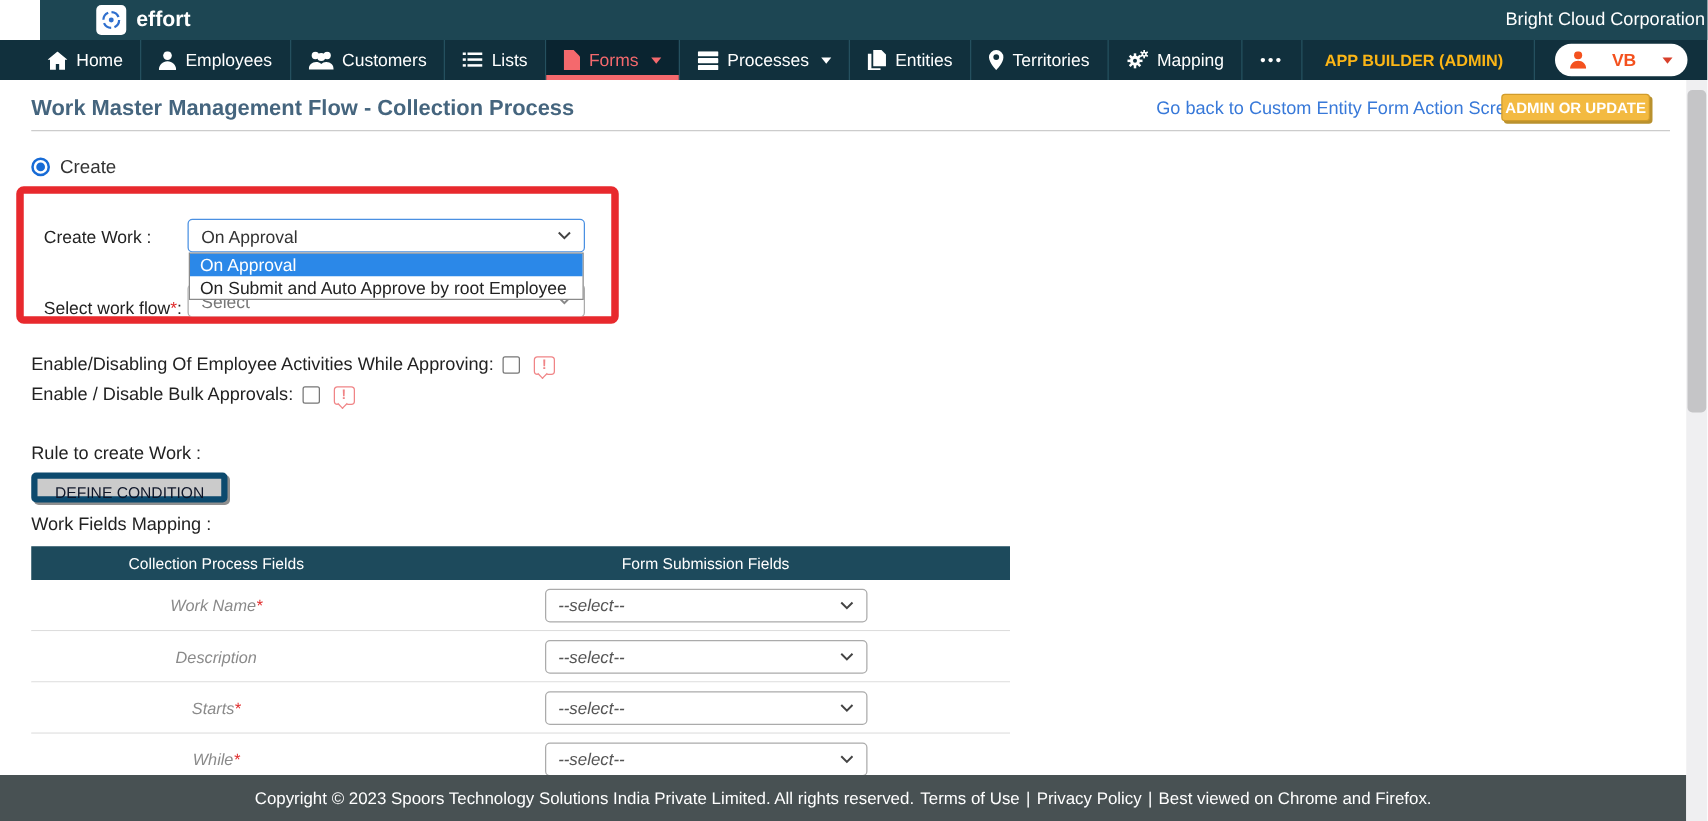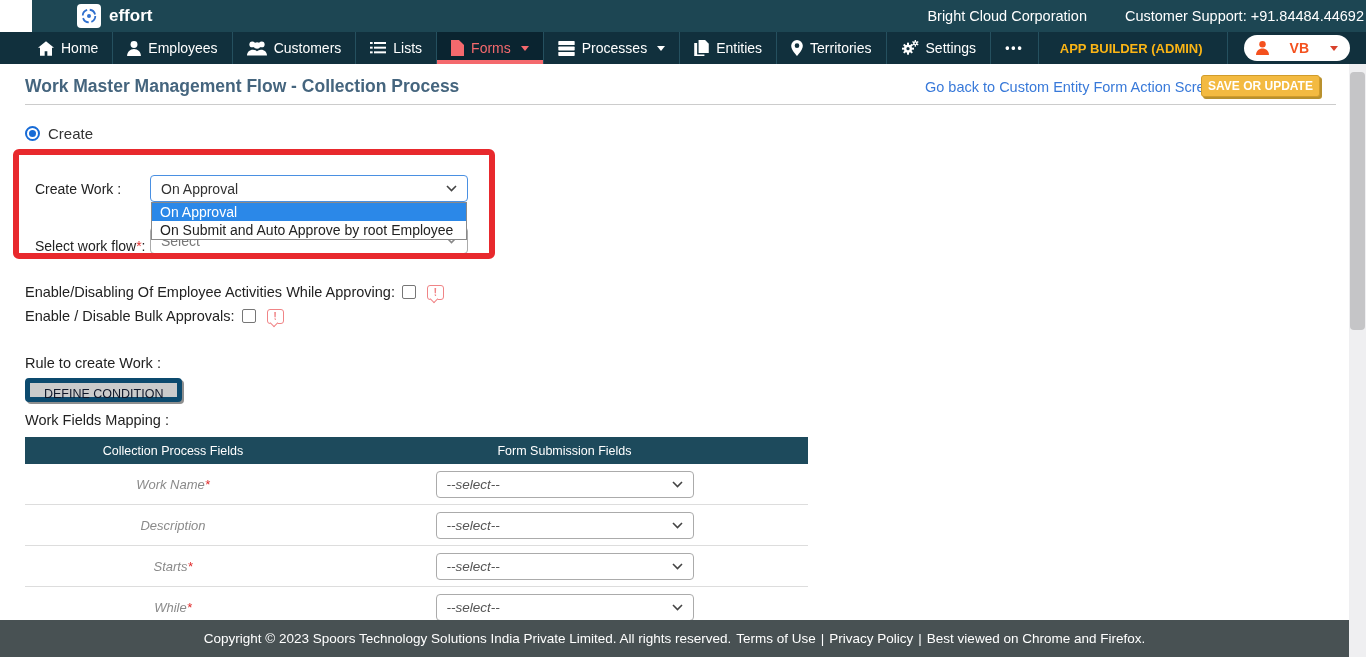--- a/index.html
+++ b/index.html
@@ -113,21 +113,20 @@
 <header class="topbar">
   <span class="logo-box">
     <svg width="18" height="18" viewBox="0 0 20 20">
       <circle cx="10" cy="10" r="7" fill="none" stroke="#2f6fce" stroke-width="2" stroke-dasharray="8 3"></circle>
       <circle cx="10" cy="10" r="2.2" fill="#2f6fce"></circle>
     </svg>
   </span>
   <span class="logo-text">effort</span>
   <div class="topbar-right">
     <span>Bright Cloud Corporation</span>
-    <span>Customer Support: +91.84484.44692</span>
   </div>
 </header>
 
 <nav class="navbar">
   <div class="nav-item first">
     <span class="nicon">
       <svg width="16" height="15" viewBox="0 0 24 22" fill="currentColor">
           <path d="M12 0L0 10h3v12h7v-7h4v7h7V10h3z"></path>
         </svg>
     </span>
@@ -216,21 +215,21 @@
         </g>
         <g transform="translate(21,5)">
           <rect x="-1" y="-5" width="2" height="10"></rect>
           <rect x="-1" y="-5" width="2" height="10" transform="rotate(60)"></rect>
           <rect x="-1" y="-5" width="2" height="10" transform="rotate(120)"></rect>
           <circle r="3"></circle>
             <circle r="1.2" fill="#11303d"></circle>
         </g>
       </svg>
     </span>
-    <span>Settings</span>
+    <span>Mapping</span>
   </div>
   <div class="nav-item">
     <span class="ellipsis-label">•••</span>
   </div>
   <div class="nav-right">
     <span class="app-builder">APP BUILDER (ADMIN)</span>
     <span class="nav-sep"></span>
     <span class="user-pill">
       <span class="nicon">
         <svg width="13" height="14" viewBox="0 0 24 26" fill="#f4511e">
@@ -239,21 +238,21 @@
           </svg>
       </span>
       <span>VB</span>
       <span class="user-caret"></span>
     </span>
   </div>
 </nav>
 
 <h1 class="page-title">Work Master Management Flow - Collection Process</h1>
 <span class="back-link">Go back to Custom Entity Form Action Screen</span>
-<button class="save-btn">SAVE OR UPDATE</button>
+<button class="save-btn">ADMIN OR UPDATE</button>
 <div class="hr"></div>
 
 <div class="radio-row">
   <span class="radio"></span>
   <span>Create</span>
 </div>
 
 <div class="redbox">
   <span class="rb-label" style="left:16px; top:26px;">Create Work :</span>
 

